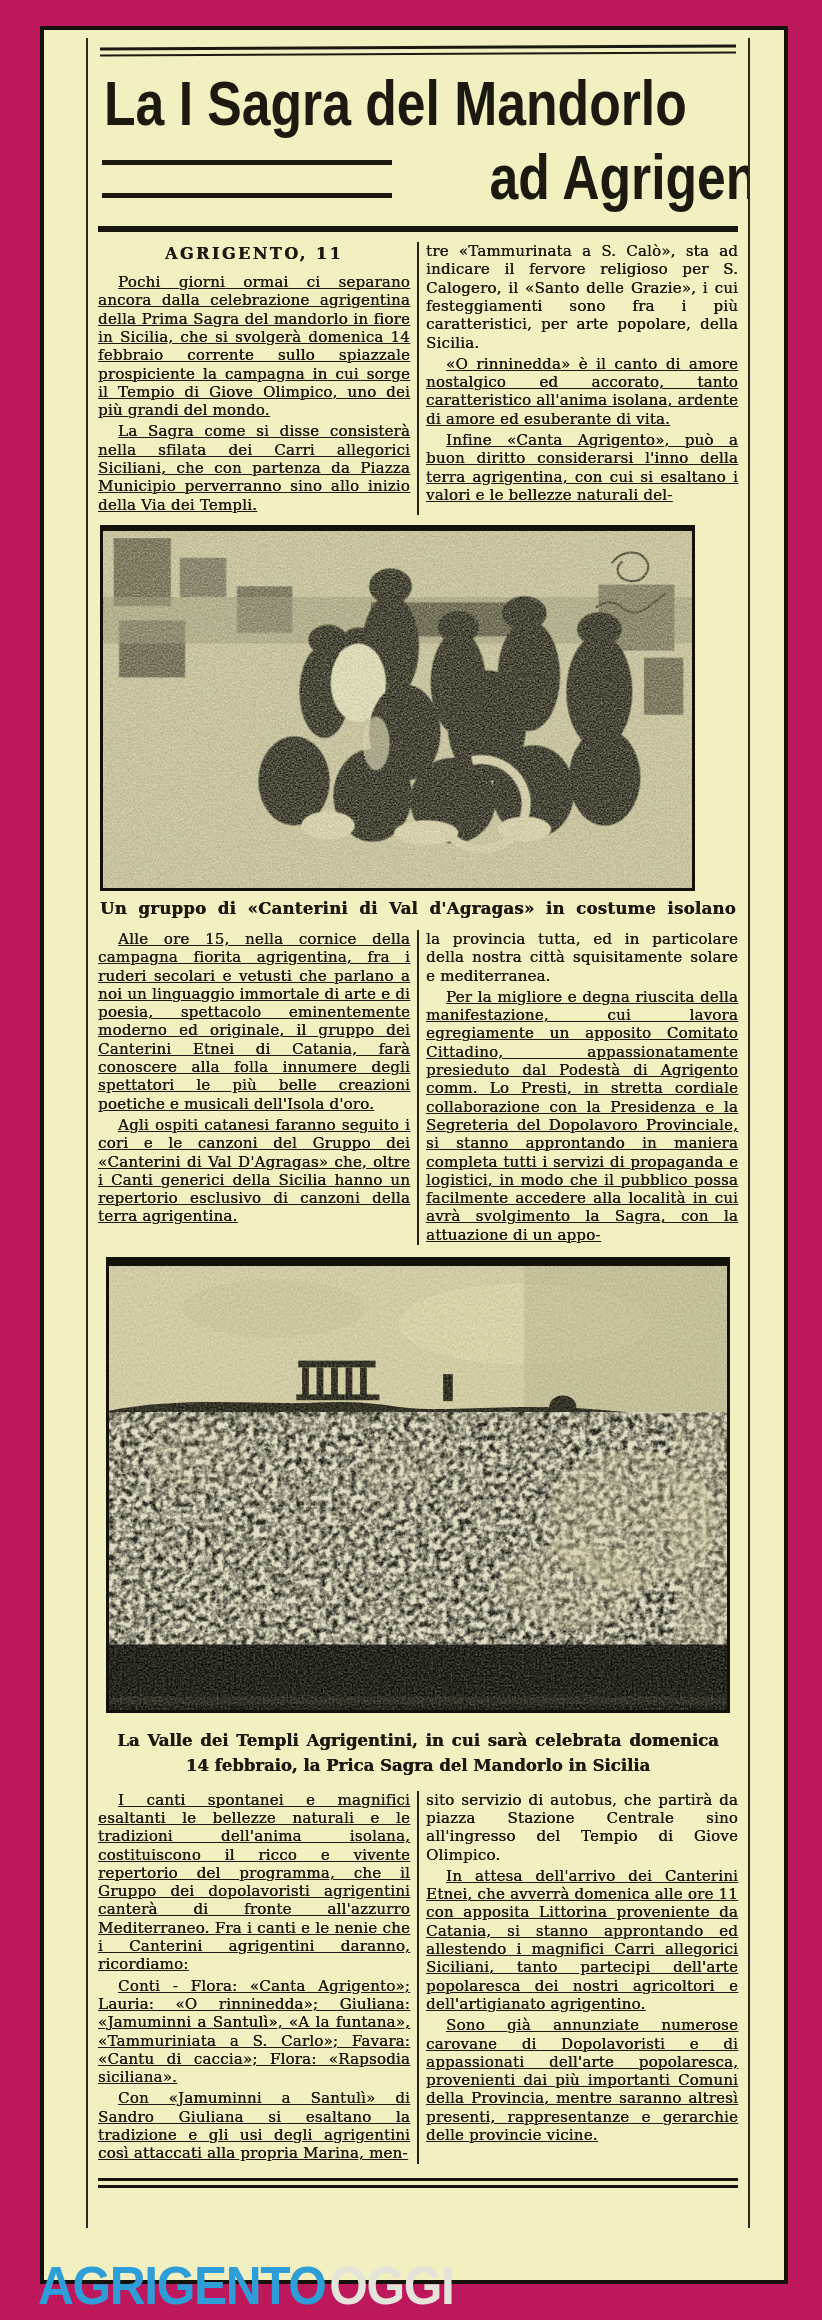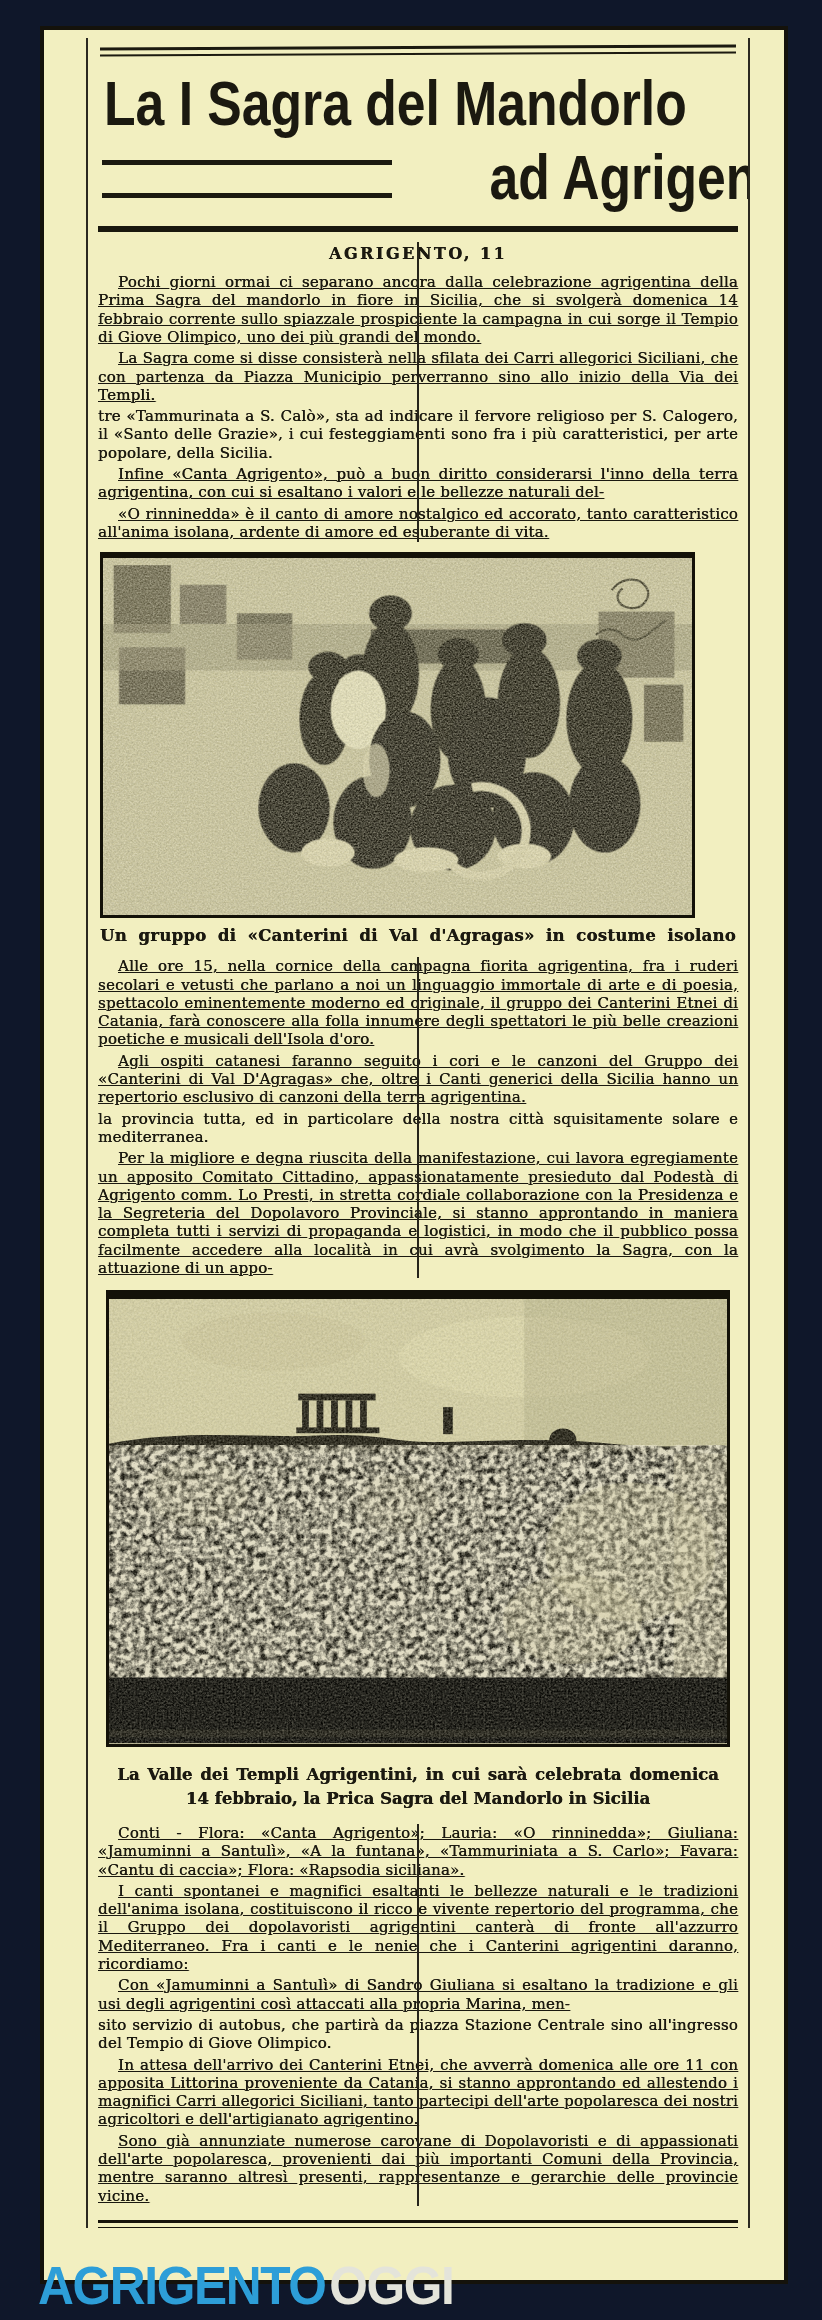--- a/index.html
+++ b/index.html
@@ -2,21 +2,21 @@
 <html><head>
 <meta charset="utf-8">
 <style>
   * { box-sizing: border-box; }
   html, body { margin: 0; padding: 0; background: #fdfdfb; }
   .page {
     position: relative;
     width: 822px;
     height: 2320px;
     margin: 0 auto;
-    background: #0f172a;
+    background: #be185d;
     overflow: hidden;
     font-family: "DejaVu Serif", serif;
   }
   .paper {
     position: absolute;
     left: 40px; top: 26px;
     width: 748px; height: 2258px;
     background: #f2efc0;
     border: 4px solid #14120b;
     padding: 8px 34px 0 42px;
@@ -53,21 +53,21 @@
   .h-rules { flex: 0 0 290px; margin: 0 28px 12px 4px; }
   .h-bar { height: 5px; background: #1c1a10; }
   .h-bar + .h-bar { margin-top: 28px; }
   .h-line2 { flex: 1; text-align: right; }
   .h-line2 span { transform-origin: right center; }
   .heavy-rule { height: 6px; background: #1a180e; margin: 16px 0 10px 0; }
 
   .section {
     position: relative;
     display: grid;
-    grid-template-columns: 1fr;
+    grid-template-columns: 1fr 1fr;
     column-gap: 16px;
     margin-bottom: 8px;
     color: #1b1910;
   }
   .section::after {
     content: "";
     position: absolute;
     left: calc(50% - 1px);
     top: 0; bottom: 2px;
     width: 2px;
@@ -167,22 +167,22 @@
       <div class="heavy-rule"></div>
 
       <div class="section">
         <div class="col">
           <div class="dateline">AGRIGENTO, 11</div>
           <p class="indent">Pochi giorni ormai ci separano ancora dalla celebrazione agrigentina della Prima Sagra del mandorlo in fiore in Sicilia, che si svolgerà domenica 14 febbraio corrente sullo spiazzale prospiciente la campagna in cui sorge il Tempio di Giove Olimpico, uno dei più grandi del mondo.</p>
           <p class="indent">La Sagra come si disse consisterà nella sfilata dei Carri allegorici Siciliani, che con partenza da Piazza Municipio perverranno sino allo inizio della Via dei Templi.</p>
         </div>
         <div class="col">
           <p class="cont">tre «Tammurinata a S. Calò», sta ad indicare il fervore religioso per S. Calogero, il «Santo delle Grazie», i cui festeggiamenti sono fra i più caratteristici, per arte popolare, della Sicilia.</p>
+          <p class="indent">«O rinninedda» è il canto di amore nostalgico ed accorato, tanto caratteristico all'anima isolana, ardente di amore ed esuberante di vita.</p>
           <p class="indent">Infine «Canta Agrigento», può a buon diritto considerarsi l'inno della terra agrigentina, con cui si esaltano i valori e le bellezze naturali del-</p>
-          <p class="indent">«O rinninedda» è il canto di amore nostalgico ed accorato, tanto caratteristico all'anima isolana, ardente di amore ed esuberante di vita.</p>
         </div>
       </div>
 
       <figure class="photo-frame first" style="margin-left:2px;">
         <svg viewBox="0 0 660 400" xmlns="http://www.w3.org/2000/svg">
           <defs>
             <filter id="f1p" x="0" y="0" width="100%" height="100%">
               <feTurbulence type="fractalNoise" baseFrequency="0.55" numOctaves="2" seed="7"></feTurbulence>
               <feColorMatrix type="matrix" values="0 0 0 0 0.86  0 0 0 0 0.83  0 0 0 0 0.65  1.6 0 0 -0.6 0"></feColorMatrix>
             </filter>
@@ -301,22 +301,22 @@
           <rect x="0" y="446" width="640" height="8" fill="#2a281c" opacity="0.45"></rect>
           <rect x="0" y="0" width="640" height="460" filter="url(#f2p)" opacity="0.32"></rect>
           <rect x="0" y="0" width="640" height="160" filter="url(#f2d)" opacity="0.22"></rect>
         </svg>
       </figure>
 
       <div class="caption-two">La Valle dei Templi Agrigentini, in cui sarà celebrata domenica 14 febbraio, la Prica Sagra del Mandorlo in Sicilia</div>
 
       <div class="section">
         <div class="col">
+          <p class="indent">I canti spontanei e magnifici esaltanti le bellezze naturali e le tradizioni dell'anima isolana, costituiscono il ricco e vivente repertorio del programma, che il Gruppo dei dopolavoristi agrigentini canterà di fronte all'azzurro Mediterraneo. Fra i canti e le nenie che i Canterini agrigentini daranno, ricordiamo:</p>
           <p class="indent">Conti - Flora: «Canta Agrigento»; Lauria: «O rinninedda»; Giuliana: «Jamuminni a Santulì», «A la funtana», «Tammuriniata a S. Carlo»; Favara: «Cantu di caccia»; Flora: «Rapsodia siciliana».</p>
-          <p class="indent">I canti spontanei e magnifici esaltanti le bellezze naturali e le tradizioni dell'anima isolana, costituiscono il ricco e vivente repertorio del programma, che il Gruppo dei dopolavoristi agrigentini canterà di fronte all'azzurro Mediterraneo. Fra i canti e le nenie che i Canterini agrigentini daranno, ricordiamo:</p>
           <p class="indent">Con «Jamuminni a Santulì» di Sandro Giuliana si esaltano la tradizione e gli usi degli agrigentini così attaccati alla propria Marina, men-</p>
         </div>
         <div class="col">
           <p class="cont">sito servizio di autobus, che partirà da piazza Stazione Centrale sino all'ingresso del Tempio di Giove Olimpico.</p>
           <p class="indent">In attesa dell'arrivo dei Canterini Etnei, che avverrà domenica alle ore 11 con apposita Littorina proveniente da Catania, si stanno approntando ed allestendo i magnifici Carri allegorici Siciliani, tanto partecipi dell'arte popolaresca dei nostri agricoltori e dell'artigianato agrigentino.</p>
           <p class="indent">Sono già annunziate numerose carovane di Dopolavoristi e di appassionati dell'arte popolaresca, provenienti dai più importanti Comuni della Provincia, mentre saranno altresì presenti, rappresentanze e gerarchie delle provincie vicine.</p>
         </div>
       </div>
 
       <div class="bottom-rule"></div>

